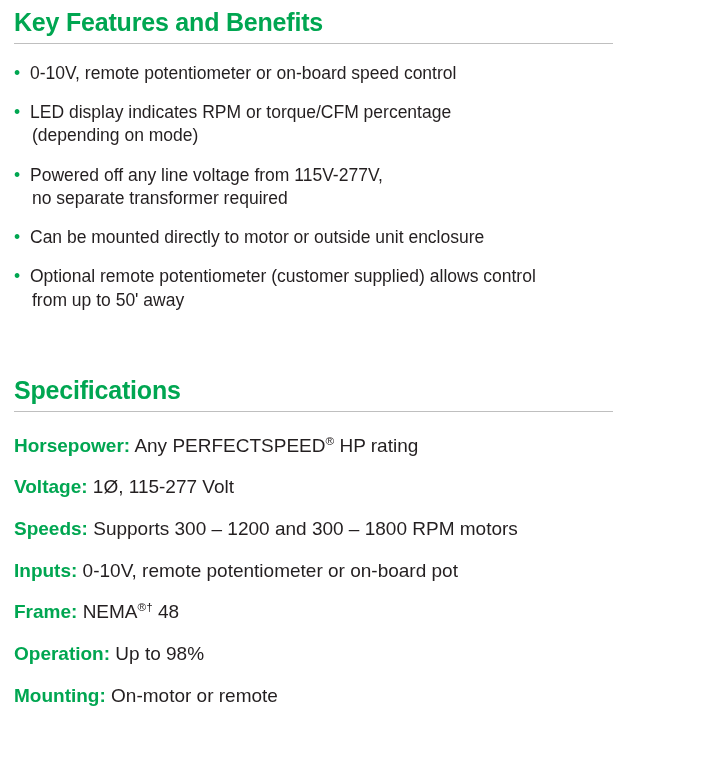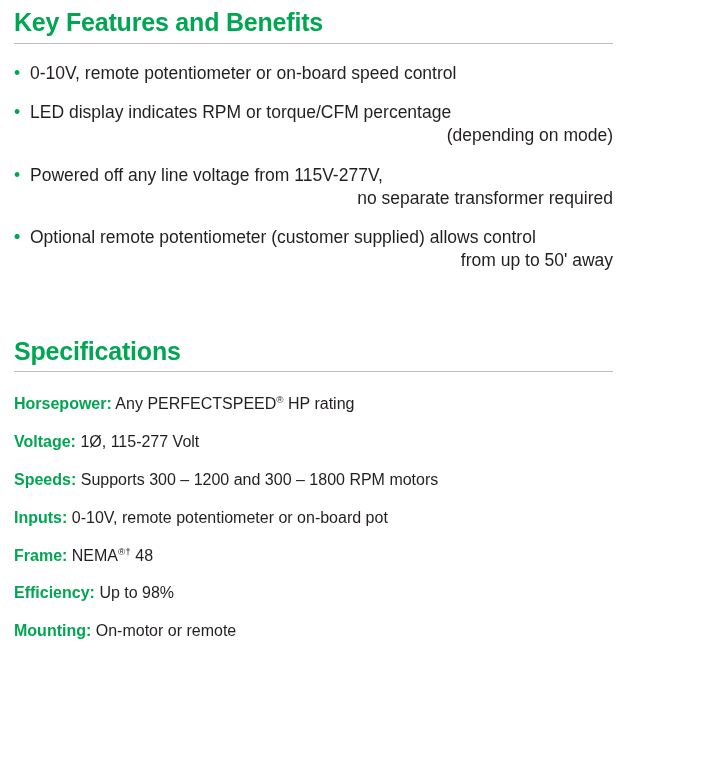--- a/index.html
+++ b/index.html
@@ -56,30 +56,29 @@
     position: absolute;
     left: 0;
     top: 0;
     color: #00a651;
     font-size: 17.5px;
     line-height: 1.33;
   }
   .bullet-line2 {
     display: block;
     padding-left: 2px;
-    text-align: right;
   }
   .spacer-specs {
     height: 56px;
   }
   .specs {
     padding-top: 22px;
   }
   .spec-row {
-    font-size: 16px;
+    font-size: 19px;
     line-height: 1.3;
     margin-bottom: 17px;
     color: #231f20;
   }
   .spec-row:last-child {
     margin-bottom: 4px;
   }
   .spec-label {
     color: #00a651;
     font-weight: bold;
@@ -111,20 +110,21 @@
         <span>LED display indicates RPM or torque/CFM percentage</span>
         <span class="bullet-line2">(depending on mode)</span>
       </li>
       <li class="bullet-item">
         <span class="bullet-dot">•</span>
         <span>Powered off any line voltage from 115V-277V,</span>
         <span class="bullet-line2">no separate transformer required</span>
       </li>
       <li class="bullet-item">
         <span class="bullet-dot">•</span>
+        <span>Can be mounted directly to motor or outside unit enclosure</span>
       </li>
       <li class="bullet-item">
         <span class="bullet-dot">•</span>
         <span>Optional remote potentiometer (customer supplied) allows control</span>
         <span class="bullet-line2">from up to 50' away</span>
       </li>
     </ul>
   </section>
 
   <div class="spacer-specs"></div>
@@ -155,21 +155,21 @@
         <span class="spec-value">0-10V, remote potentiometer or on-board pot</span>
       </div>
 
 
       <div class="spec-row">
         <span class="spec-label">Frame:</span>
         <span class="spec-value">NEMA</span><sup>®†</sup><span> 48</span>
       </div>
 
       <div class="spec-row">
-        <span class="spec-label">Efficiency:</span>
+        <span class="spec-label">Operation:</span>
         <span class="spec-value">Up to 98%</span>
       </div>
 
       <div class="spec-row">
         <span class="spec-label">Mounting:</span>
         <span class="spec-value">On-motor or remote</span>
       </div>
 
     </div>
   </section>

